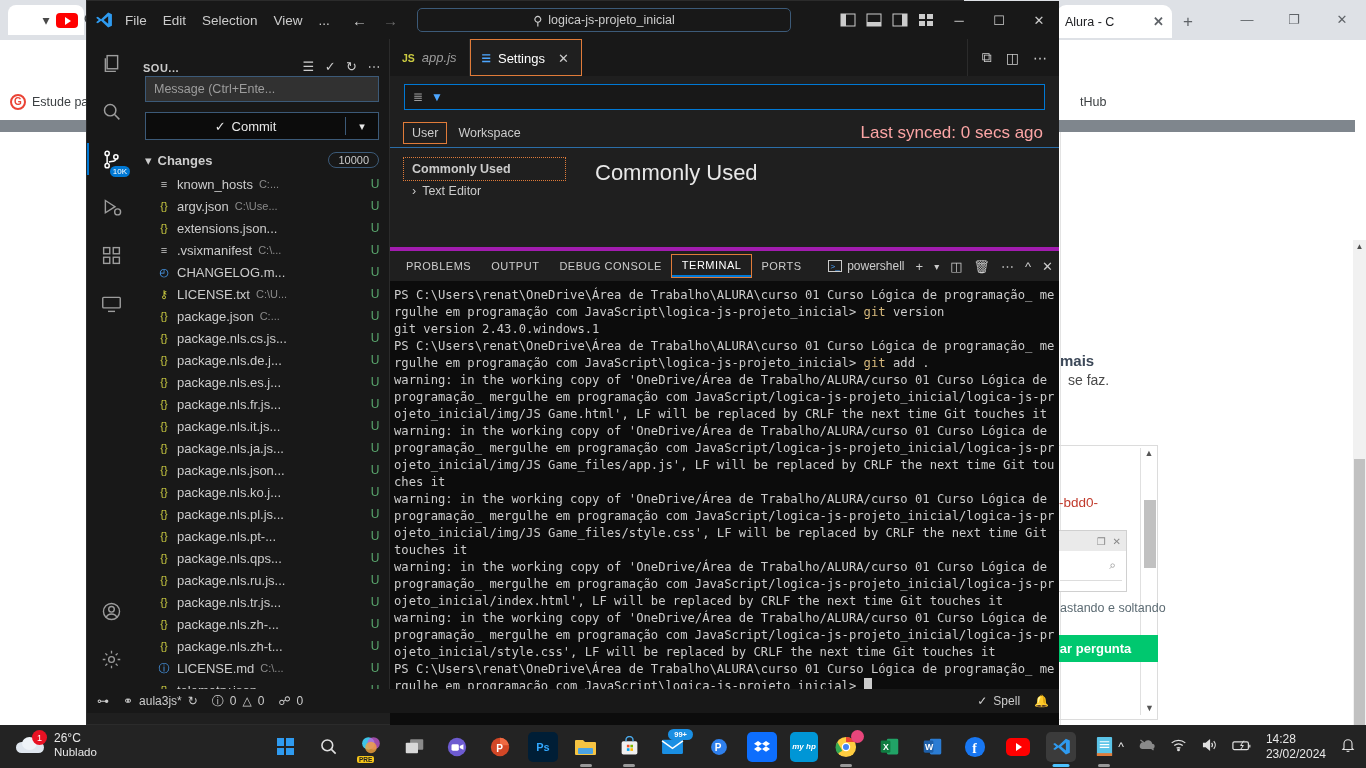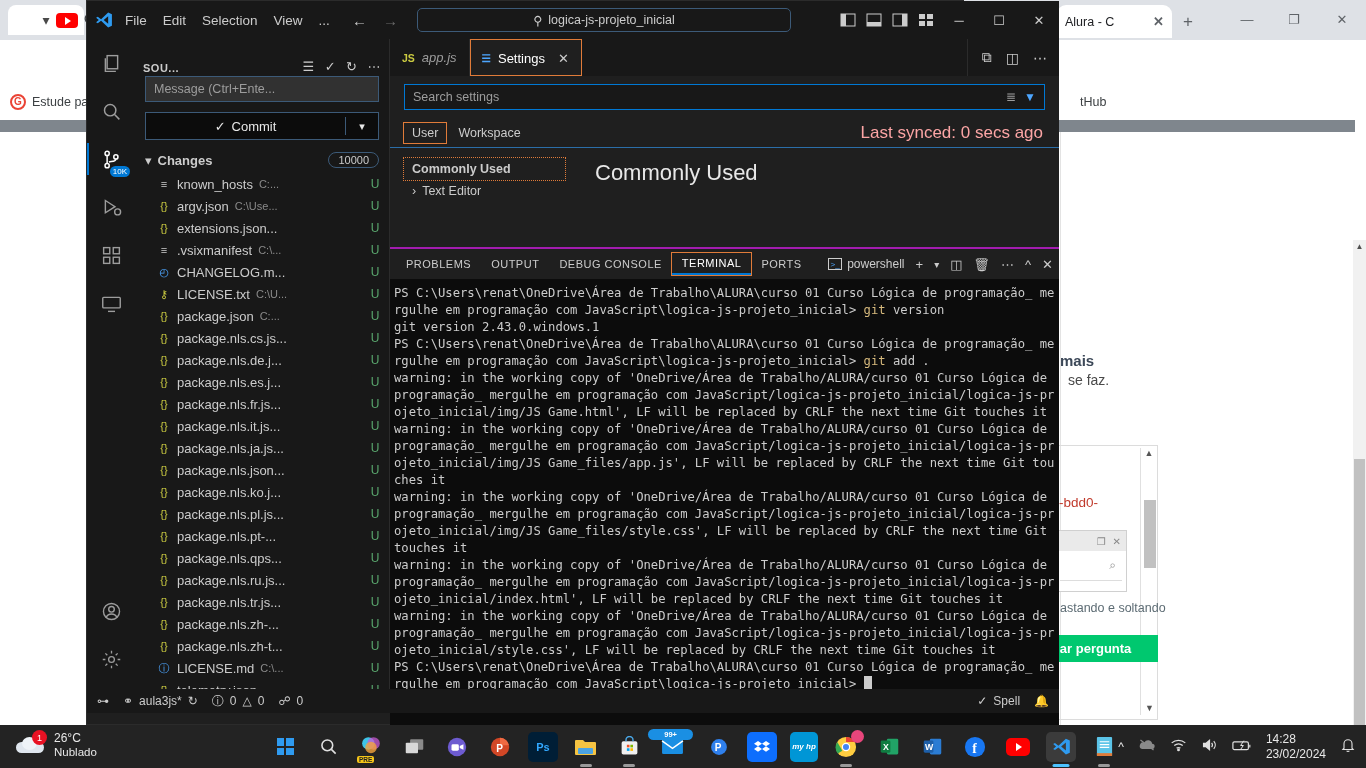--- a/index.html
+++ b/index.html
@@ -137,21 +137,21 @@
   .set-tab { font-size:12.5px; color:#cccccc; padding:3px 8px; }
   .set-tab.active { outline:1px solid #e07b39; }
   .set-sync { position:absolute; right:16px; font-size:17px; color:#fca5a5; }
   .set-body { display:flex; margin-top:10px; }
   .set-toc { width:175px; padding-left:14px; }
   .toc-item { font-size:12.5px; color:#cccccc; padding:4px 8px; display:flex; gap:6px; }
   .toc-item.sel { font-weight:bold; outline:1px dotted #e07b39; }
   .set-main-title { font-size:22px; color:#e8e8e8; padding-left:30px; padding-top:2px; }
 
   .panel { position:absolute; left:0; top:208px; width:669px; height:480px; background:#1f1f1f;
-     border-top:2px solid #a21caf; }
+     border-top:4px solid #a21caf; }
   .panel-head { height:30px; display:flex; align-items:center; padding-left:6px; position:relative; }
   .p-tab { font-size:11px; color:#cccccc; letter-spacing:.5px; padding:4px 10px; }
   .p-tab.active { color:#ffffff; outline:1px solid #e07b39; border-bottom:2px solid #0078d4; }
   .panel-head .right { position:absolute; right:6px; display:flex; align-items:center; gap:11px;
      color:#cccccc; font-size:13px; }
   .shell-chip { display:flex; align-items:center; gap:5px; font-size:12px; }
   .shell-ic { width:14px; height:12px; border:1px solid #cccccc; font-size:8px; color:#4da6ff;
      display:flex; align-items:center; justify-content:center; }
   .term { position:absolute; left:0; top:30px; width:669px; height:450px; background:#0c0c0c;
      padding:6px 4px 0 4px; overflow:hidden;
@@ -557,21 +557,20 @@
         </div>
         <div class="tabs-right">
           <span>⧉</span>
           <span>◫</span>
           <span>⋯</span>
         </div>
       </div>
 
       <div class="settings">
         <div class="set-search">
-          <span class="ph">Search settings</span>
           <span class="ic">≣</span>
           <span class="ic filter">▼</span>
         </div>
         <div class="set-tabs">
           <span class="set-tab active">User</span>
           <span class="set-tab">Workspace</span>
           <span class="set-sync">Last synced: 0 secs ago</span>
         </div>
         <div class="set-body">
           <div class="set-toc">
@@ -709,21 +708,21 @@
             <rect x="13" y="10" width="3" height="3" fill="#7fba00"></rect>
             <rect x="9" y="14" width="3" height="3" fill="#00a4ef"></rect>
             <rect x="13" y="14" width="3" height="3" fill="#ffb900"></rect>
           </svg>
       </span>
       <span class="tbi">
         <svg width="23" height="19" viewBox="0 0 24 20">
             <rect x="1" y="3" width="22" height="15" rx="1.5" fill="#1a8fe3"></rect>
             <path d="M1 4l11 8 11-8" stroke="#fff" stroke-width="1.6" fill="none"></path>
           </svg>
-        <span style="position:absolute;top:-3px;right:-6px;background:#1a8fe3;color:#fff;font-size:7.5px;border-radius:7px;padding:1px 16px;">99+</span>
+        <span style="position:absolute;top:-3px;right:-6px;background:#1a8fe3;color:#fff;font-size:7.5px;border-radius:7px;padding:1px 6px;">99+</span>
       </span>
       <span class="tbi" style="margin-left:4px;">
         <svg width="20" height="20" viewBox="0 0 24 24">
             <circle cx="12" cy="12" r="9.5" fill="#2f80ed"></circle>
             <text x="7" y="17" font-size="12" font-weight="bold" fill="#fff" font-family="Liberation Sans">P</text>
           </svg>
       </span>
       <span class="tbi" style="background:#0d6efd;">
         <svg width="16" height="16" viewBox="0 0 24 24">
             <path d="M6 3l6 4-6 4-6-4zM18 3l6 4-6 4-6-4zM0 15l6-4 6 4-6 4zM18 11l6 4-6 4-6-4z" fill="#fff"></path>

